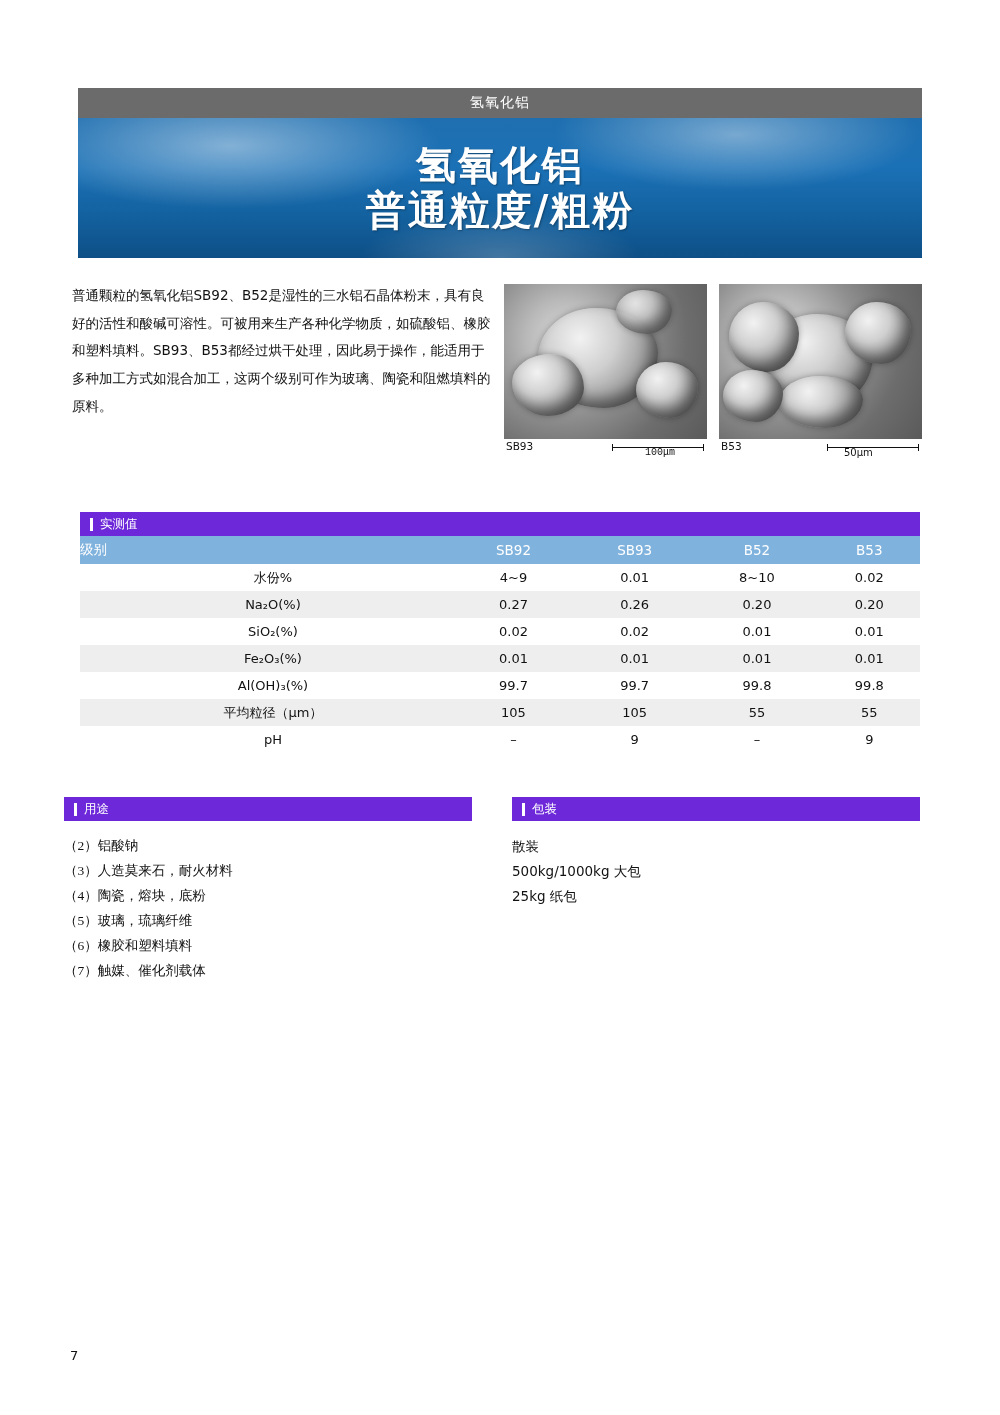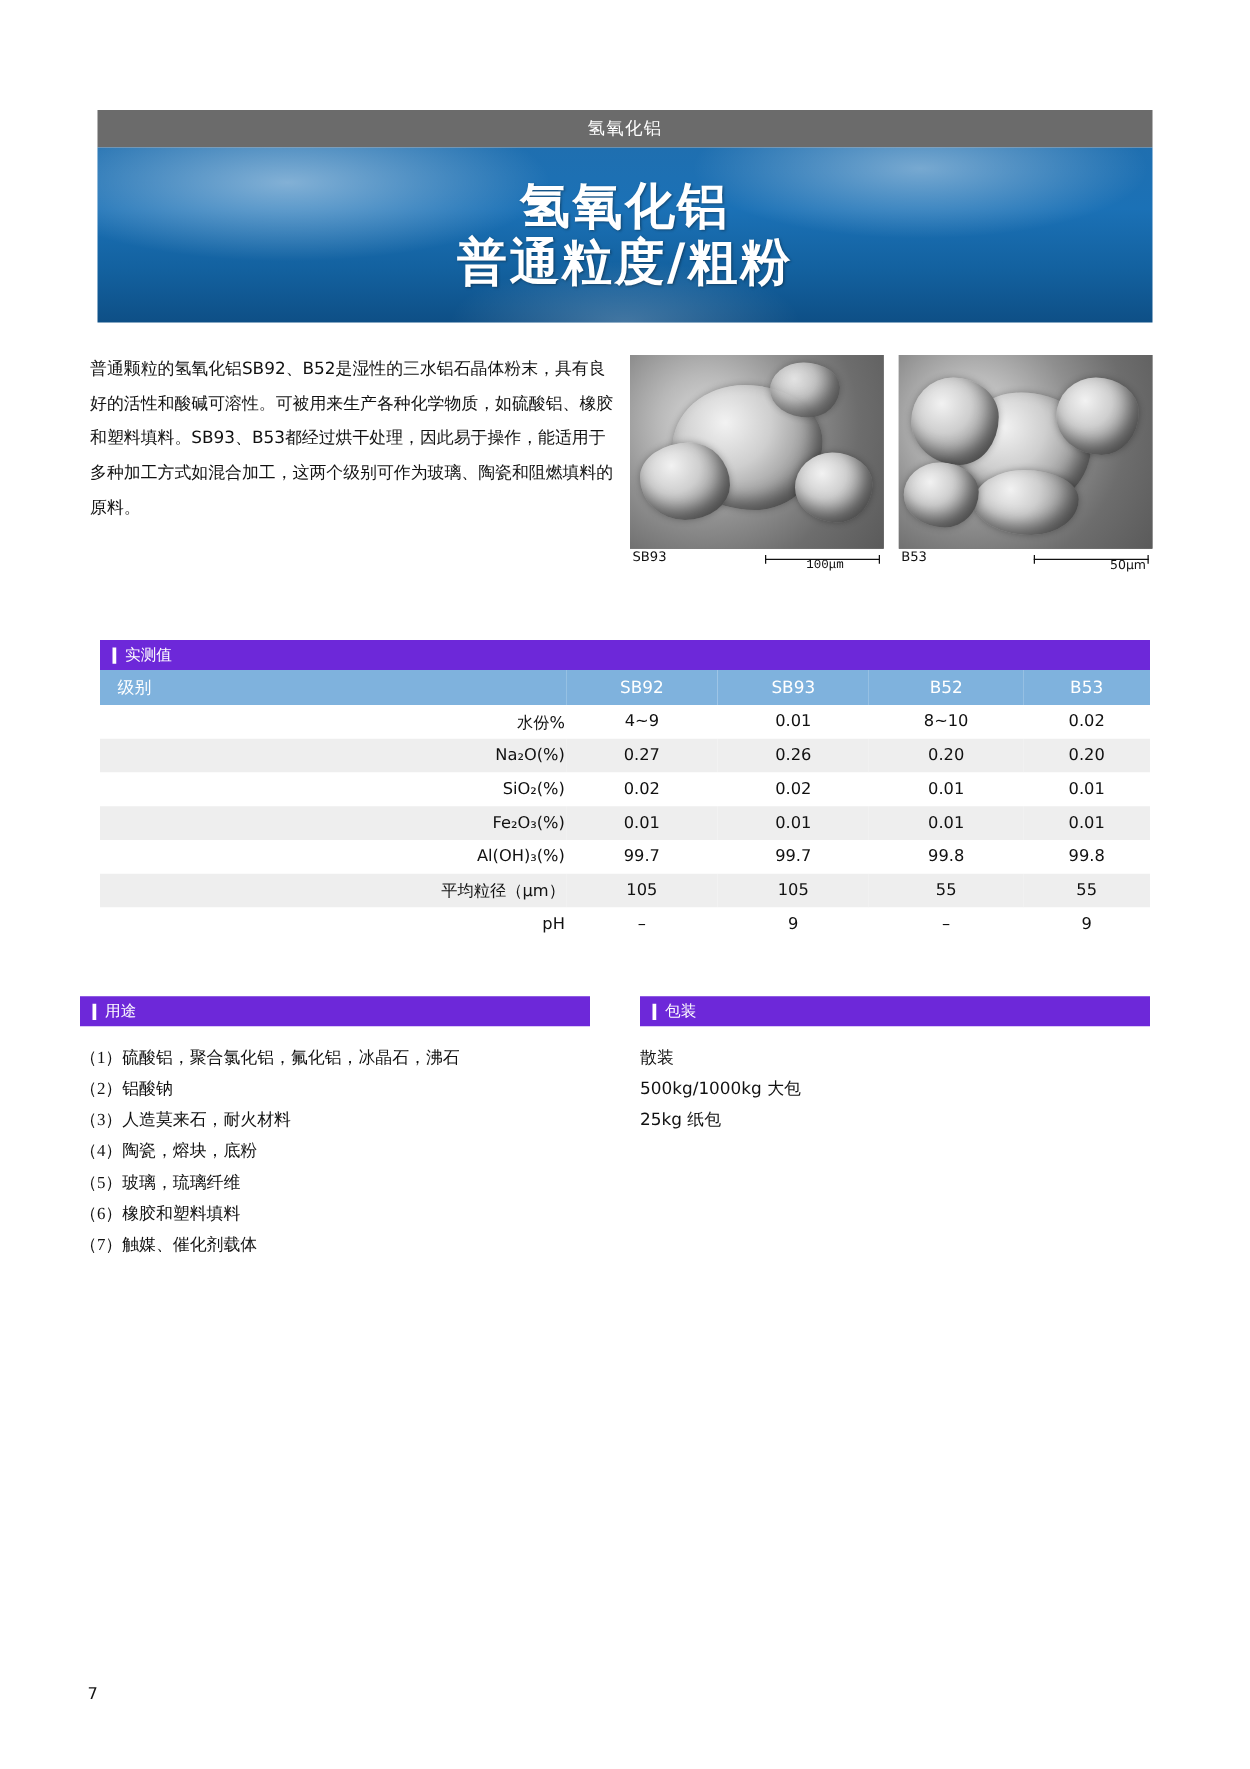--- a/index.html
+++ b/index.html
@@ -146,21 +146,21 @@
   .scalebar::after { right: 0; }
   .sb1 { left: 612px; width: 92px; }
   .sb2 { left: 827px; width: 92px; }
   .scale-label {
     position: absolute;
     top: 447px;
     font-size: 10px;
     color: #111;
   }
   .sl1 { left: 645px; font-family: Liberation Mono, monospace; }
-  .sl2 { left: 888px; }
+  .sl2 { left: 844px; }
 
   
   .table-wrap {
     position: absolute;
     left: 80px;
     top: 512px;
     width: 840px;
   }
   .band-title {
     background: #6d28d9;
@@ -183,27 +183,27 @@
     border-collapse: collapse;
     font-size: 13px;
   }
   table.measured th {
     background: #7fb2dd;
     color: #ffffff;
     font-weight: normal;
     height: 26px;
     font-size: 13.5px;
   }
-  table.measured th:first-child { text-align: left; padding-left: 14px; }
+  table.measured th:first-child { text-align: left; padding-left: 0; }
   table.measured td {
     height: 25px;
     text-align: center;
     color: #111;
   }
-  table.measured td:first-child { text-align: right; padding-left: 14px; }
+  table.measured td:first-child { text-align: center; padding-left: 14px; }
   table.measured tbody tr:nth-child(odd) { background: #ffffff; }
   table.measured tbody tr:nth-child(even) { background: #eeeeee; }
 
   
   .panel-use {
     position: absolute;
     left: 64px;
     top: 797px;
     width: 408px;
     font-family: Liberation Serif, serif;
@@ -338,21 +338,20 @@
       </tbody>
     </table>
   </div>
 
   <div class="panel-use">
     <div class="band-title">
       <span class="tick"></span>
       <span>用途</span>
     </div>
     <div class="panel-body">
-      <div>（1）硫酸铝，聚合氯化铝，氟化铝，冰晶石，沸石</div>
       <div>（2）铝酸钠</div>
       <div>（3）人造莫来石，耐火材料</div>
       <div>（4）陶瓷，熔块，底粉</div>
       <div>（5）玻璃，琉璃纤维</div>
       <div>（6）橡胶和塑料填料</div>
       <div>（7）触媒、催化剂载体</div>
     </div>
   </div>
 
   <div class="panel-pack">

